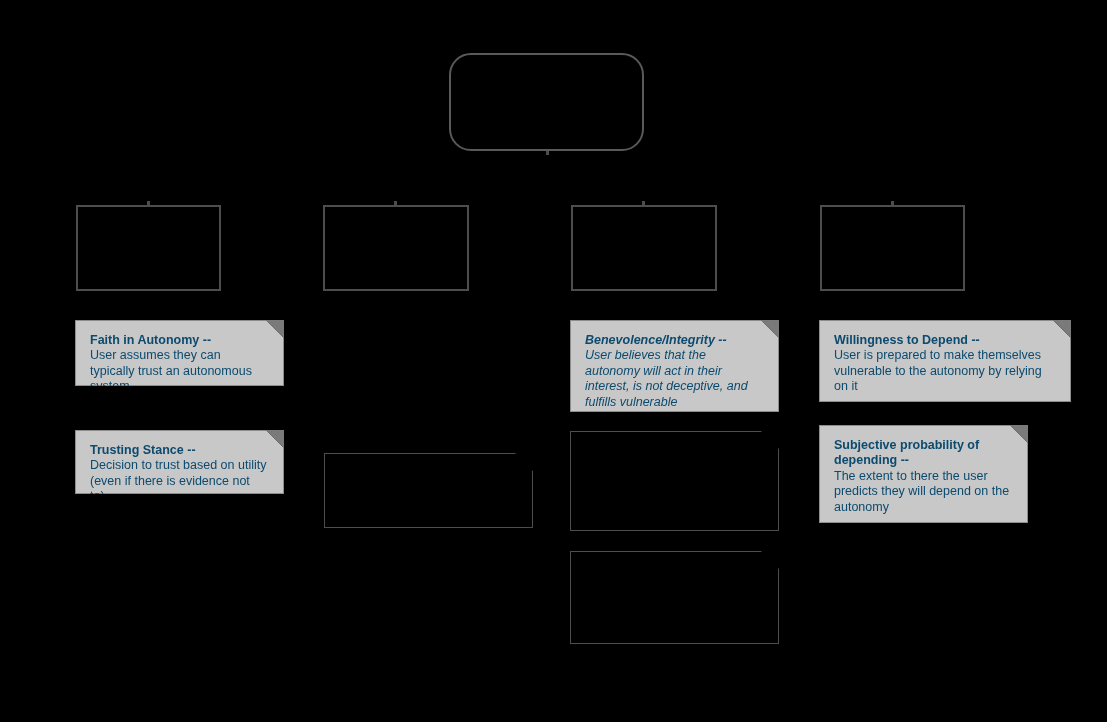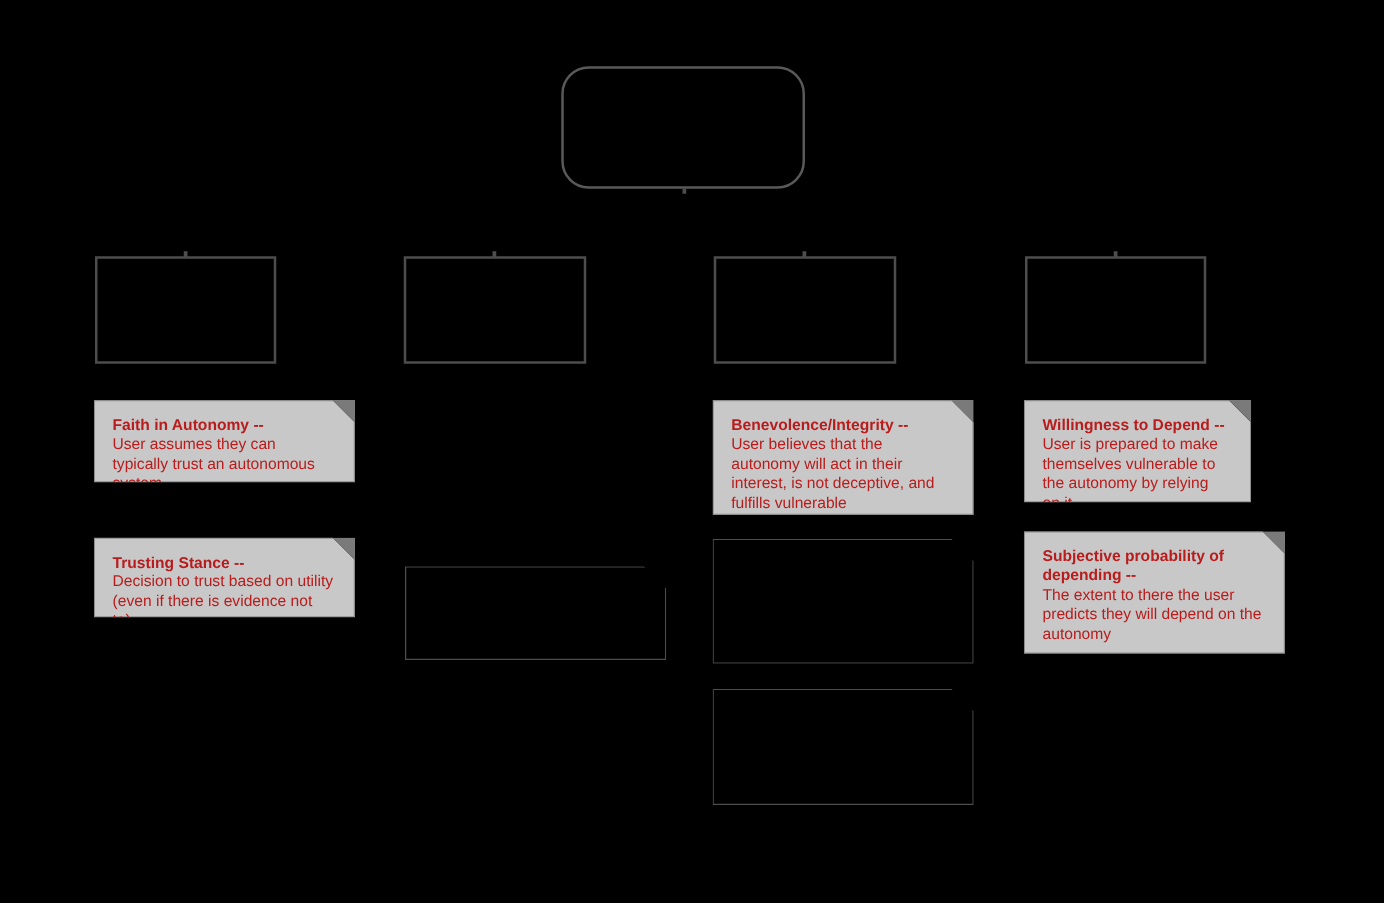--- a/index.html
+++ b/index.html
@@ -81,21 +81,21 @@
     height: 18px;
   }
   .note.filled .fold {
     background: #7a7a7a;
     clip-path: polygon(100% 0, 100% 100%, 0 0);
   }
   .note .text {
     position: relative;
     font-size: 12.5px;
     line-height: 15.4px;
-    color: #b91c1c;
+    color: #0c4a6e;
     padding: 12px 16px 10px 14px;
   }
   .note .title {
     font-weight: bold;
   }
 </style>
 </head>
 <body>
 
 <div id="canvas">
@@ -151,21 +151,21 @@
 
   <div class="note empty" style="left:324px; top:453px; width:209px; height:75px;">
     <div class="body">
       <div class="text">
         <span class="title"></span>
         <span></span>
       </div>
     </div>
   </div>
 
-  <div class="note filled" style="left:570px; top:320px; width:209px; height:92px;">
+  <div class="note filled" style="left:570px; top:320px; width:209px; height:92px;font-style:italic;">
     <div class="shadow"></div>
     <div class="body">
       <div class="text">
         <span class="title">Benevolence/Integrity --</span><br>
         <span>User believes that the autonomy will act in their interest, is not deceptive, and fulfills vulnerable</span>
       </div>
     </div>
     <div class="fold"></div>
   </div>
 
@@ -180,21 +180,21 @@
 
   <div class="note empty" style="left:570px; top:551px; width:209px; height:93px;">
     <div class="body">
       <div class="text">
         <span class="title"></span>
         <span></span>
       </div>
     </div>
   </div>
 
-  <div class="note filled" style="left:819px; top:320px; width:182px; height:82px;">
+  <div class="note filled" style="left:819px; top:320px; width:252px; height:82px;">
     <div class="shadow"></div>
     <div class="body">
       <div class="text">
         <span class="title">Willingness to Depend --</span><br>
         <span>User is prepared to make themselves vulnerable to the autonomy by relying on it</span>
       </div>
     </div>
     <div class="fold"></div>
   </div>
 

